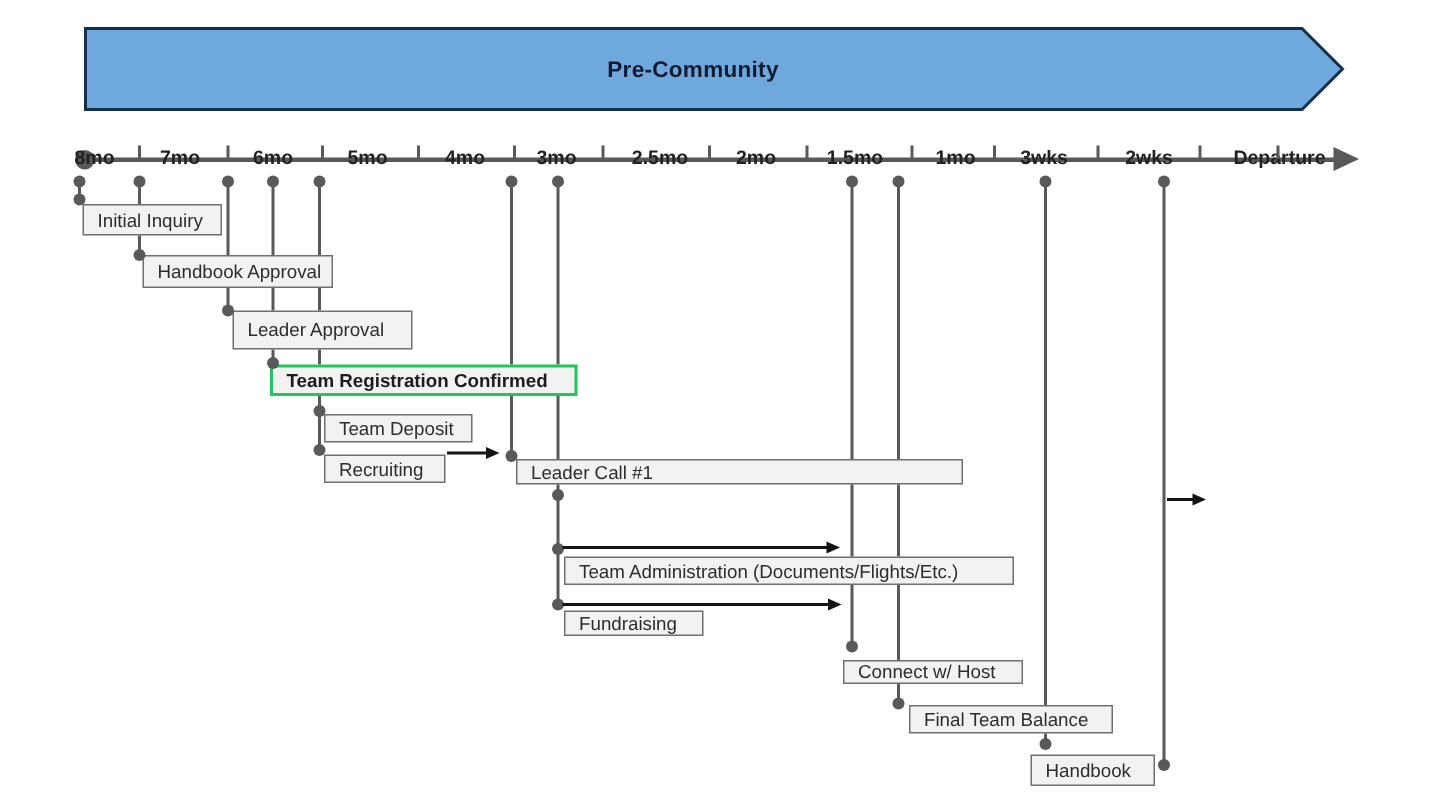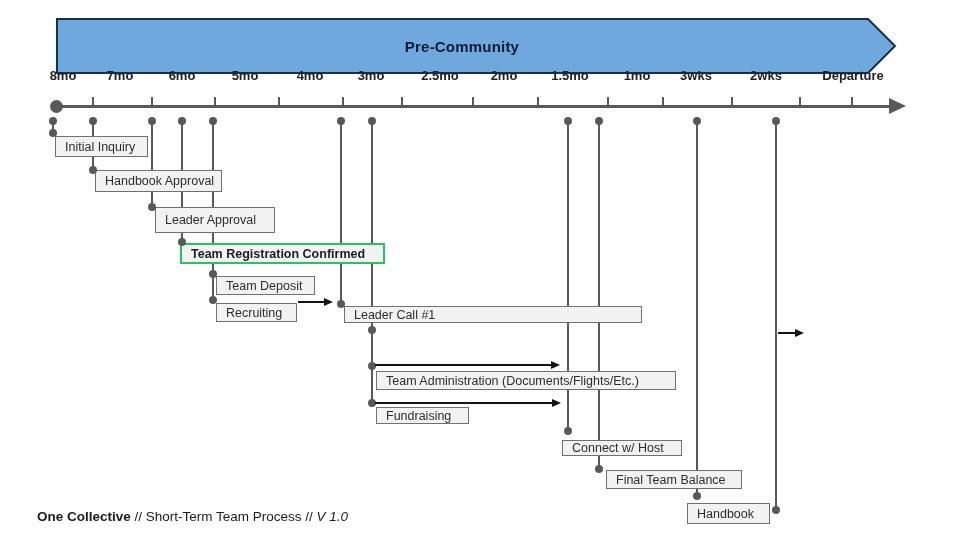--- a/index.html
+++ b/index.html
@@ -14,21 +14,21 @@
     position:absolute;left:0;top:0;width:812px;height:56px;
     display:flex;align-items:center;justify-content:center;
     font-size:15px;font-weight:bold;color:#0e1b33;letter-spacing:.2px;
   }
   
   .axis-line{position:absolute;left:55px;top:105px;width:836px;height:3px;background:#595959;}
   .axis-start-dot{position:absolute;left:50px;top:100px;width:13px;height:13px;border-radius:50%;background:#595959;}
   .axis-arrowhead{position:absolute;left:889px;top:98px;width:0;height:0;
     border-left:17px solid #595959;border-top:8.5px solid transparent;border-bottom:8.5px solid transparent;}
   .tick{position:absolute;top:97px;width:2px;height:9px;background:#595959;}
-  .tick-label{position:absolute;top:68px;transform:translateX(-50%);
+  .tick-label{position:absolute;top:97px;transform:translateX(-50%);
     font-size:13px;font-weight:bold;color:#222;white-space:nowrap;}
   
   .vline{position:absolute;width:2px;background:#595959;z-index:1;}
   .dot{position:absolute;width:8px;height:8px;border-radius:50%;background:#595959;z-index:3;}
   
   .mbox{position:absolute;box-sizing:border-box;background:#f2f2f2;border:1.5px solid #707070;
     font-size:12.5px;color:#2d2d2d;white-space:nowrap;display:flex;align-items:center;
     padding:0 6px 0 9px;z-index:2;}
   .mbox.emph{font-weight:bold;border:2px solid #22c55e;color:#1c1c1c;}
   
@@ -134,17 +134,14 @@
   <div class="mbox" style="left:376px;top:407px;width:93px;height:17px">Fundraising</div>
   <div class="mbox" style="left:562px;top:440px;width:120px;height:16px">Connect w/ Host</div>
   <div class="mbox" style="left:606px;top:470px;width:136px;height:19px">Final Team Balance</div>
   <div class="mbox" style="left:687px;top:503px;width:83px;height:21px">Handbook</div>
 
   <div class="harrow" style="left:298px;top:301px;width:27px"></div>
   <div class="harrow" style="left:778px;top:332px;width:18px"></div>
   <div class="harrow" style="left:375px;top:364px;width:177px"></div>
   <div class="harrow" style="left:375px;top:402px;width:178px"></div>
 
-  <div class="footer">
-    <span class="brand">One Collective</span><span class="middle"> // Short-Term Team Process // </span><span class="version">V 1.0</span>
-  </div>
 
 </div>
 
 </body></html>

